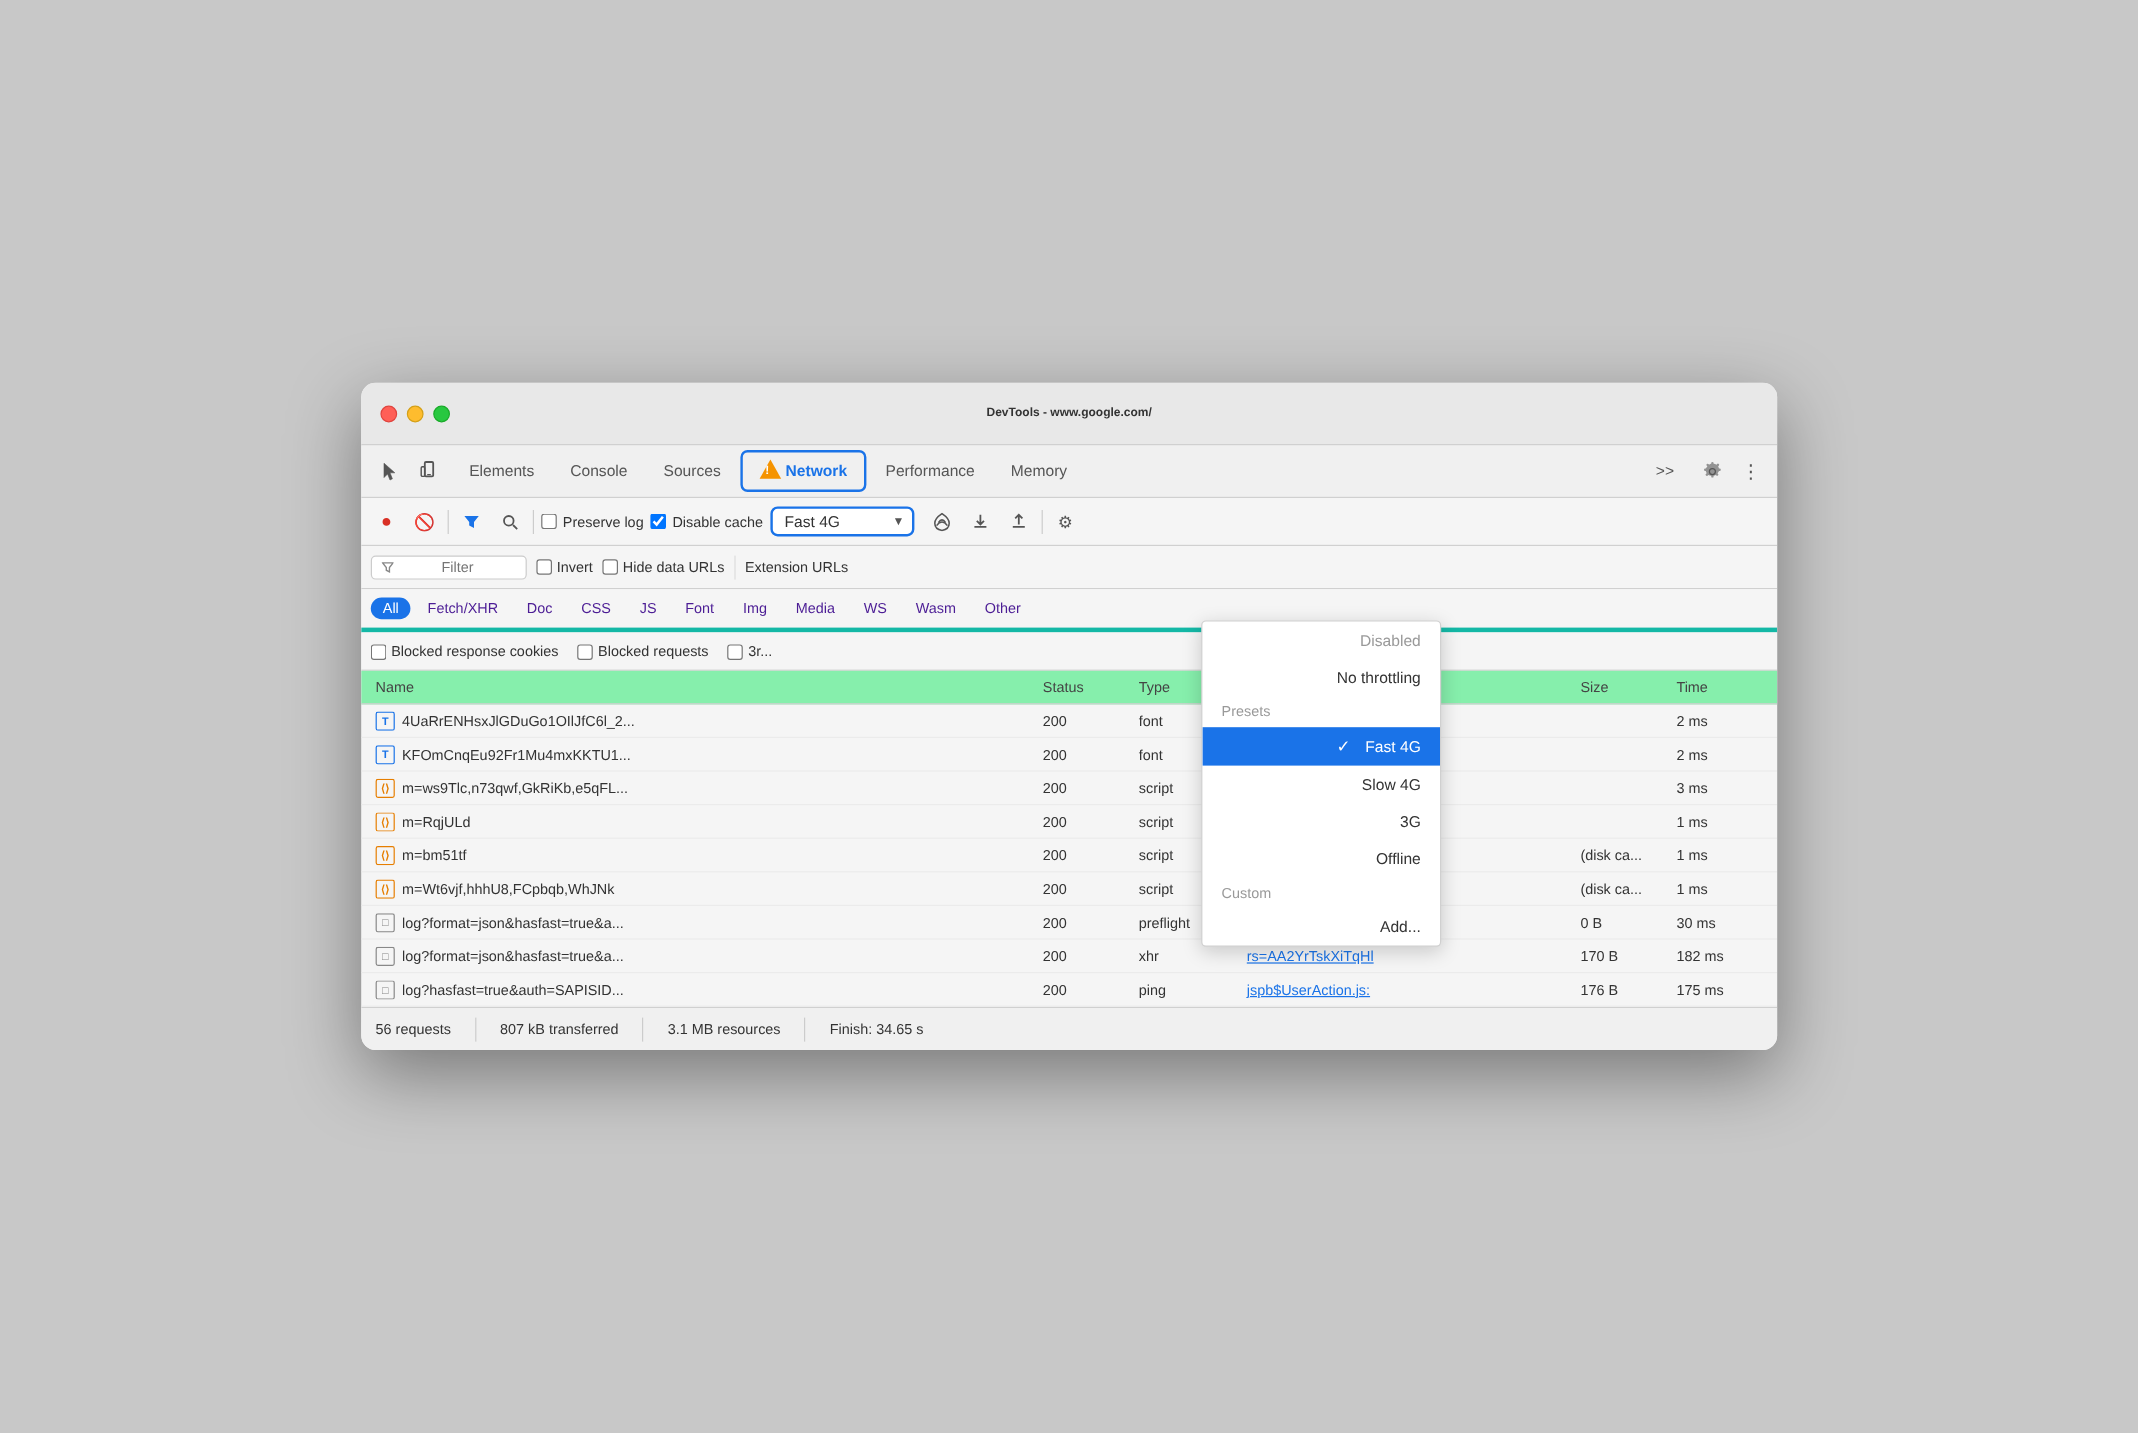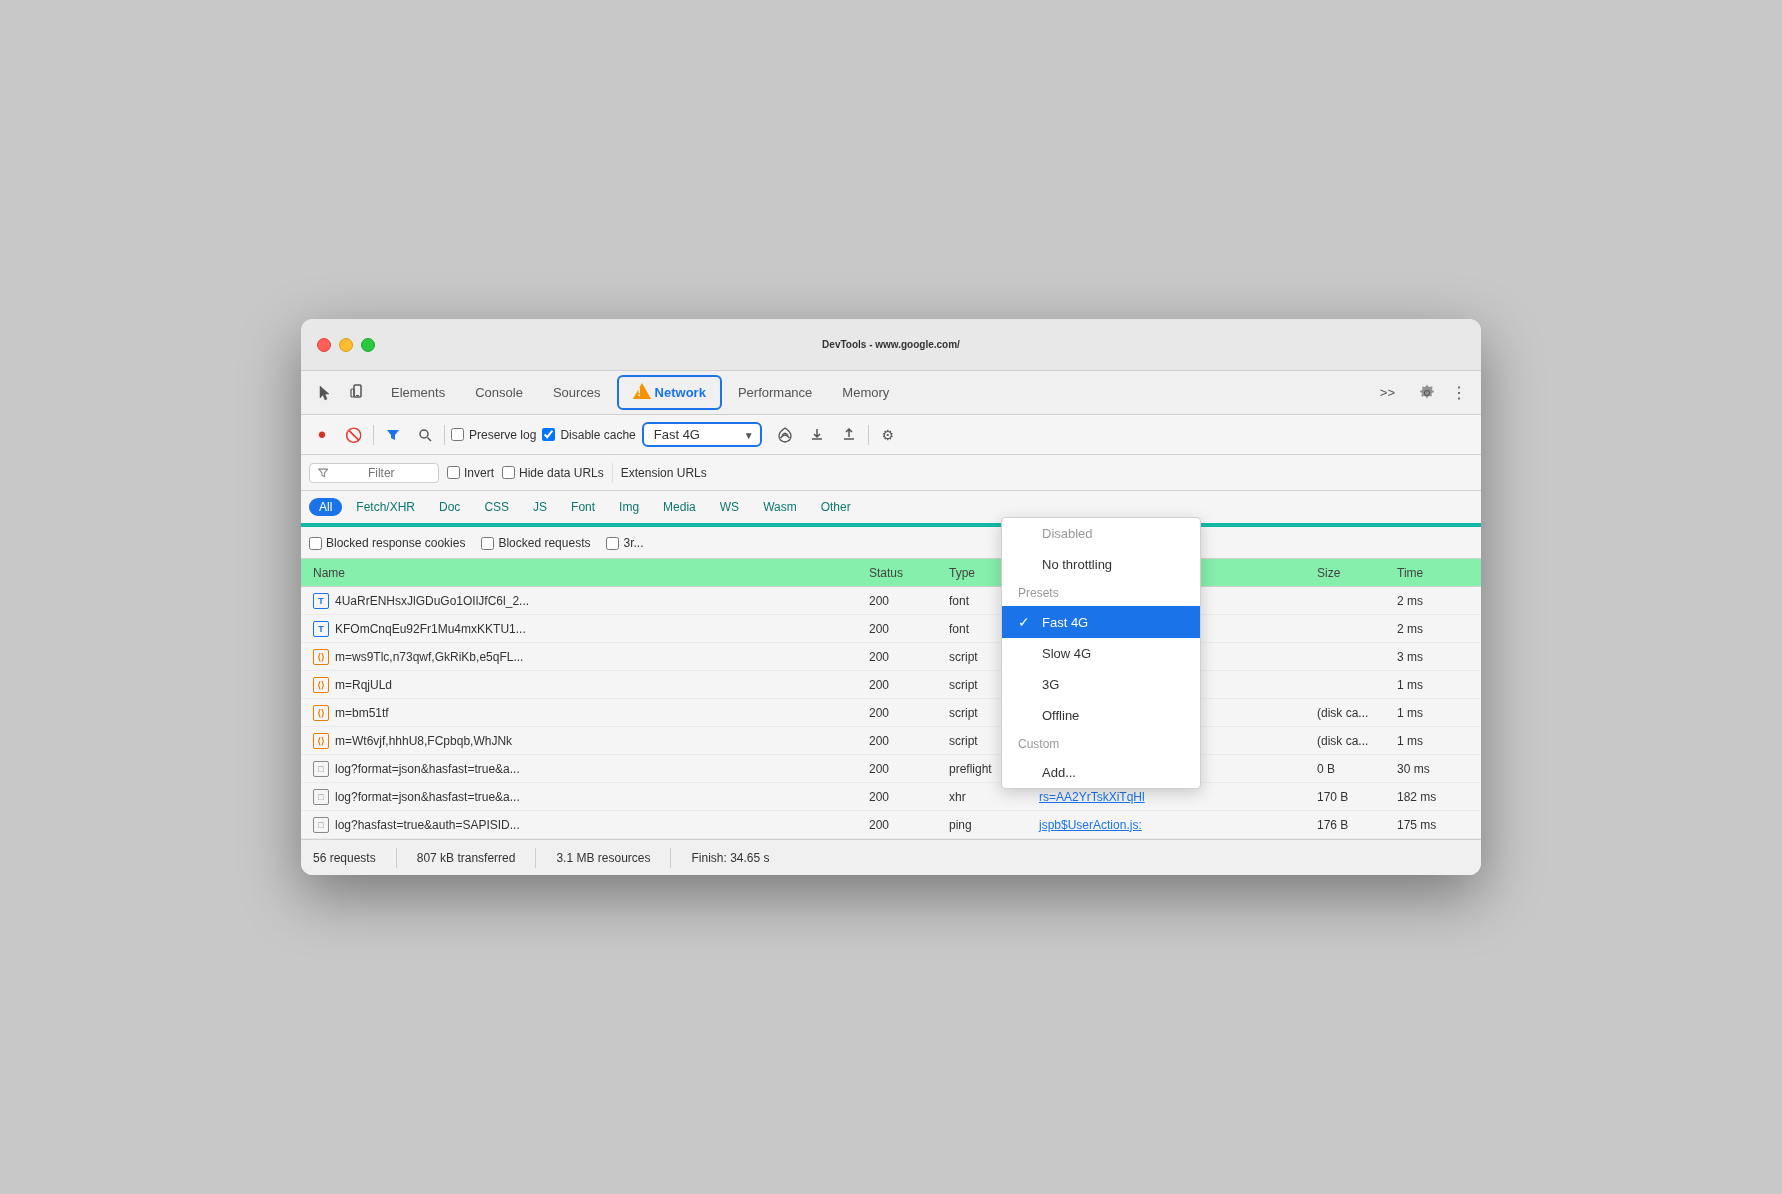--- a/index.html
+++ b/index.html
@@ -244,21 +244,21 @@
       padding: 4px 8px;
       height: 36px;
       border-bottom: 4px solid #14b8a6;
       gap: 4px;
     }
     .pill {
       padding: 2px 10px;
       border-radius: 12px;
       font-size: 12px;
       cursor: pointer;
-      color: #0f766e;
+      color: #4c1d95;
     }
     .pill.all {
       background: #1a73e8;
       color: white;
       font-weight: 500;
     }
     
     .blockedbar {
       background: #f5f5f5;
       display: flex;
@@ -371,20 +371,21 @@
       left: 700px;
     }
     .dropdown-item {
       padding: 8px 16px;
       font-size: 13px;
       cursor: pointer;
       display: flex;
       align-items: center;
       gap: 8px;
       color: #333;
+      justify-content: flex-end;
     }
     .dropdown-item.selected {
       background: #1a73e8;
       color: white;
     }
     .dropdown-item.disabled {
       color: #999;
       cursor: default;
     }
     .dropdown-section-label {

